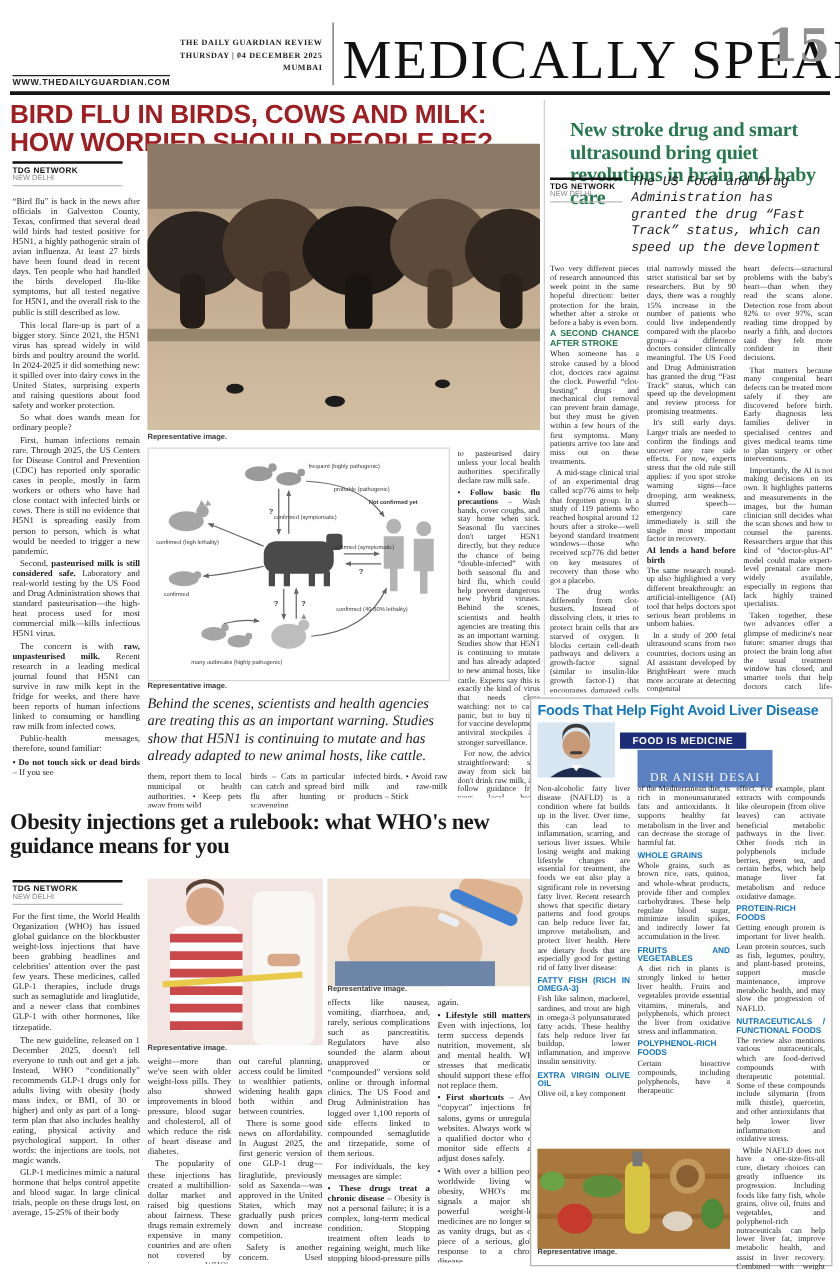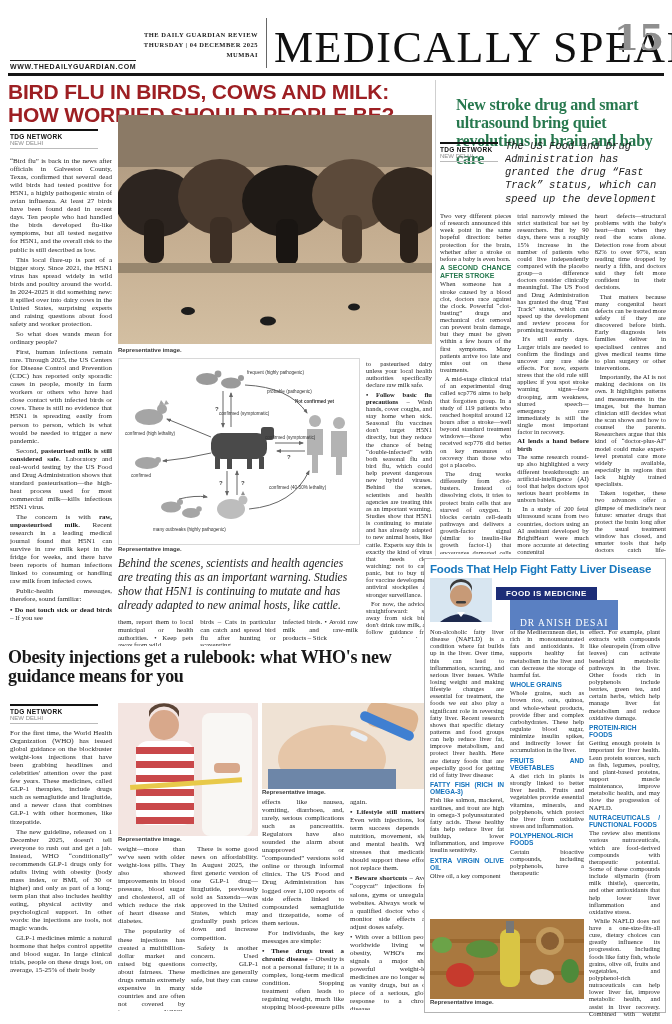--- a/index.html
+++ b/index.html
@@ -325,20 +325,21 @@
         <rect x="96" y="60" width="26" height="10" rx="4" fill="#d8a88b"></rect>
       </svg>
     </div>
     <div class="caption">Representative image.</div>
     <div class="ob-cols2">
       <div class="bcol">
         <p>weight—more than we've seen with older weight-loss pills. They also showed improvements in blood pressure, blood sugar and cholesterol, all of which reduce the risk of heart disease and diabetes.</p>
         <p class="ind">The popularity of these injections has created a multibillion-dollar market and raised big questions about fairness. These drugs remain extremely expensive in many countries and are often not covered by insurance. WHO's experts warn that, with-</p>
       </div>
       <div class="bcol">
+        <p>out careful planning, access could be limited to wealthier patients, widening health gaps both within and between countries.</p>
         <p class="ind">There is some good news on affordability. In August 2025, the first generic version of one GLP-1 drug—liraglutide, previously sold as Saxenda—was approved in the United States, which may gradually push prices down and increase competition.</p>
         <p class="ind">Safety is another concern. Used correctly, GLP-1 medicines are generally safe, but they can cause side</p>
       </div>
     </div>
   </div>
 
   <div class="ob-blockB">
     <div class="ob-imgB">
       <svg width="170" height="86" viewBox="0 0 170 86">
         <rect width="170" height="86" fill="#efe2d4"></rect>
@@ -352,28 +353,28 @@
     <div class="caption">Representative image.</div>
     <div class="ob-cols2">
       <div class="bcol">
         <p>effects like nausea, vomiting, diarrhoea, and, rarely, serious complications such as pancreatitis. Regulators have also sounded the alarm about unapproved or “compounded” versions sold online or through informal clinics. The US Food and Drug Administration has logged over 1,100 reports of side effects linked to compounded semaglutide and tirzepatide, some of them serious.</p>
         <p class="ind">For individuals, the key messages are simple:</p>
         <p><b>• These drugs treat a chronic disease</b><span> – Obesity is not a personal failure; it is a complex, long-term medical condition. Stopping treatment often leads to regaining weight, much like stopping blood-pressure pills allows pressure to rise</span></p>
       </div>
       <div class="bcol">
         <p>again.</p>
         <p><b>• Lifestyle still matters</b><span> – Even with injections, long-term success depends on nutrition, movement, sleep and mental health. WHO stresses that medications should support these efforts, not replace them.</span></p>
-        <p><b>• Beware shortcuts</b><span> – Avoid “copycat” injections from salons, gyms or unregulated websites. Always work with a qualified doctor who can monitor side effects and adjust doses safely.</span></p>
+        <p><b>• First shortcuts</b><span> – Avoid “copycat” injections from salons, gyms or unregulated websites. Always work with a qualified doctor who can monitor side effects and adjust doses safely.</span></p>
         <p>• With over a billion people worldwide living with obesity, WHO's move signals a major shift: powerful weight-loss medicines are no longer seen as vanity drugs, but as one piece of a serious, global response to a chronic disease.</p>
       </div>
     </div>
   </div>
 
   <div class="fp">
-    <div class="fp-title">Foods That Help Fight Fatty Liver Disease</div>
+    <div class="fp-title">Foods That Help Fight Avoid Liver Disease</div>
     <div class="fp-head">
       <div class="fp-photo">
         <svg width="62" height="44" viewBox="0 0 62 44">
           <rect width="62" height="44" fill="#d8e6f1"></rect>
           <path d="M10,44 q21,-16 42,0 z" fill="#1e2a4e"></path>
           <path d="M27,34 l4,5 l4,-5 z" fill="#fff"></path>
           <circle cx="31" cy="18" r="11" fill="#c79a77"></circle>
           <path d="M20,15 a11,11 0 0 1 22,0 l0,-5 a11,9 0 0 0 -22,0 z" fill="#3b3b3b"></path>
           <rect x="26" y="23" width="10" height="2.4" rx="1.2" fill="#3b3b3b"></rect>
         </svg>

